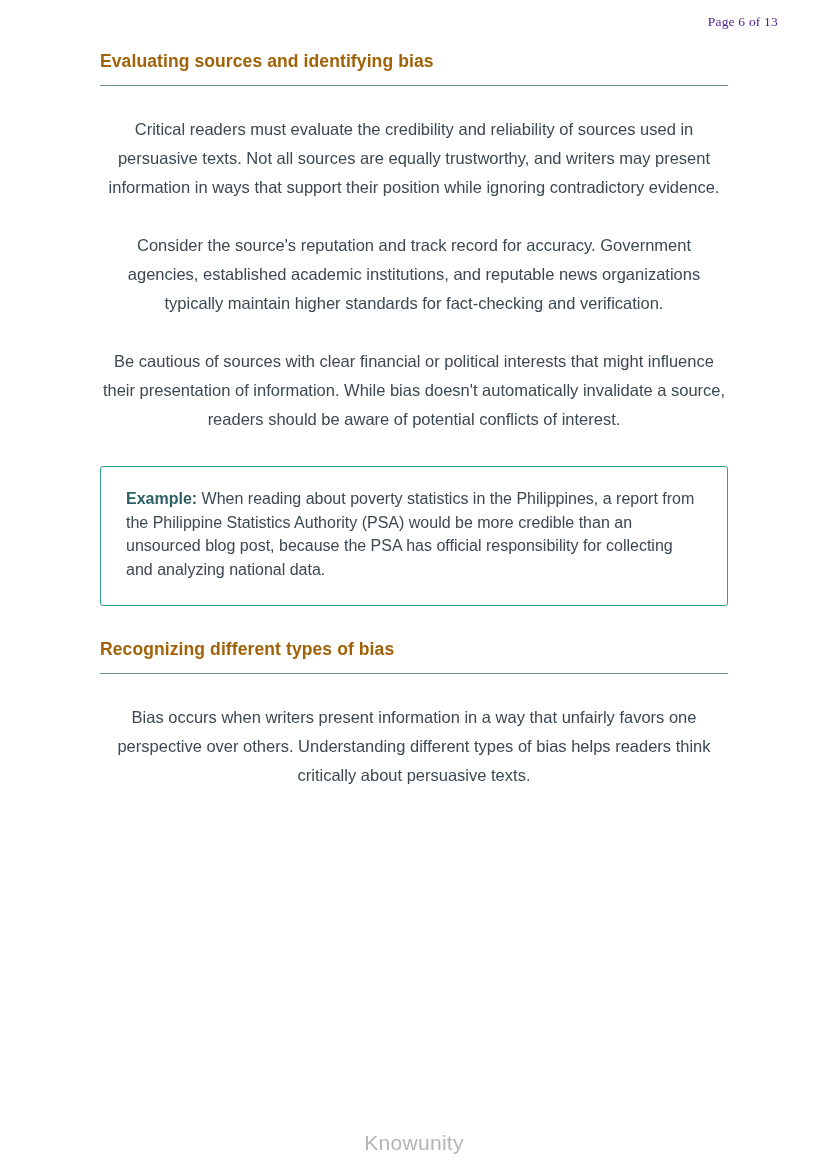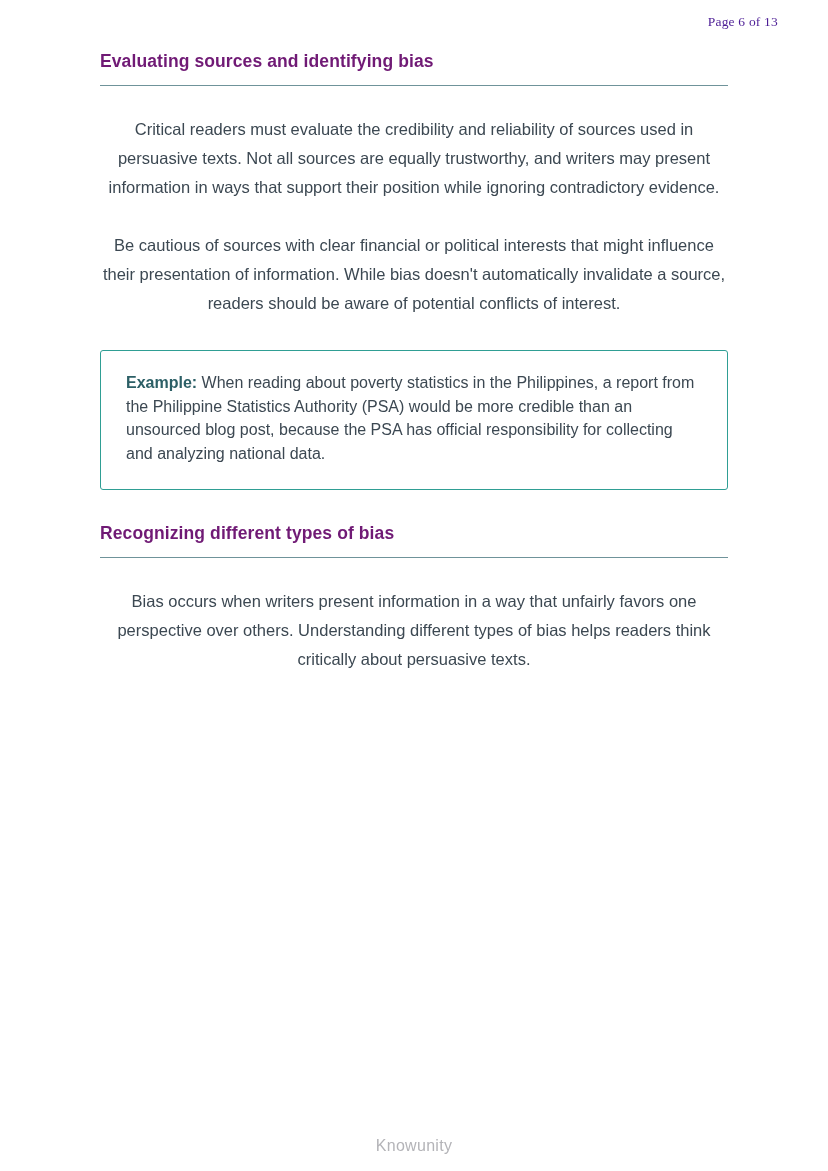--- a/index.html
+++ b/index.html
@@ -26,21 +26,21 @@
     top: 33px;
     left: 100px;
     width: 628px;
   }
   .section-heading {
     margin-top: 33px;
     padding-bottom: 13px;
     border-bottom: 1px solid #6f939a;
     font-size: 17.5px;
     font-weight: bold;
-    color: #701a75;
+    color: #a16207;
     letter-spacing: 0.1px;
   }
   .content > .section-heading:first-child { margin-top: 18px; }
   .body-para {
     margin-top: 29px;
     font-size: 16.5px;
     line-height: 29px;
     color: #3c4852;
     text-align: center;
   }
@@ -56,39 +56,40 @@
   .example-label {
     font-weight: bold;
     color: #2c5f66;
   }
   .footer-brand {
     position: absolute;
     bottom: 16px;
     left: 0;
     width: 100%;
     text-align: center;
-    font-size: 16px;
+    font-size: 21px;
     color: #b4b4b8;
     letter-spacing: 0.3px;
   }
 </style>
 </head>
 <body>
 
 <div class="page-number">Page 6 of 13</div>
 
 <div class="content">
 
   <h2 class="section-heading">Evaluating sources and identifying bias</h2>
 
   <p class="body-para">Critical readers must evaluate the credibility and reliability of sources used in persuasive texts. Not all sources are equally trustworthy, and writers may present information in ways that support their position while ignoring contradictory evidence.</p>
 
 
 
 
+  <p class="body-para">Consider the source's reputation and track record for accuracy. Government agencies, established academic institutions, and reputable news organizations typically maintain higher standards for fact-checking and verification.</p>
 
   <p class="body-para">Be cautious of sources with clear financial or political interests that might influence their presentation of information. While bias doesn't automatically invalidate a source, readers should be aware of potential conflicts of interest.</p>
 
   <div class="example-box">
     <span class="example-label">Example:</span>
     <span class="example-text">When reading about poverty statistics in the Philippines, a report from the Philippine Statistics Authority (PSA) would be more credible than an unsourced blog post, because the PSA has official responsibility for collecting and analyzing national data.</span>
   </div>
 
   <h2 class="section-heading">Recognizing different types of bias</h2>
 

